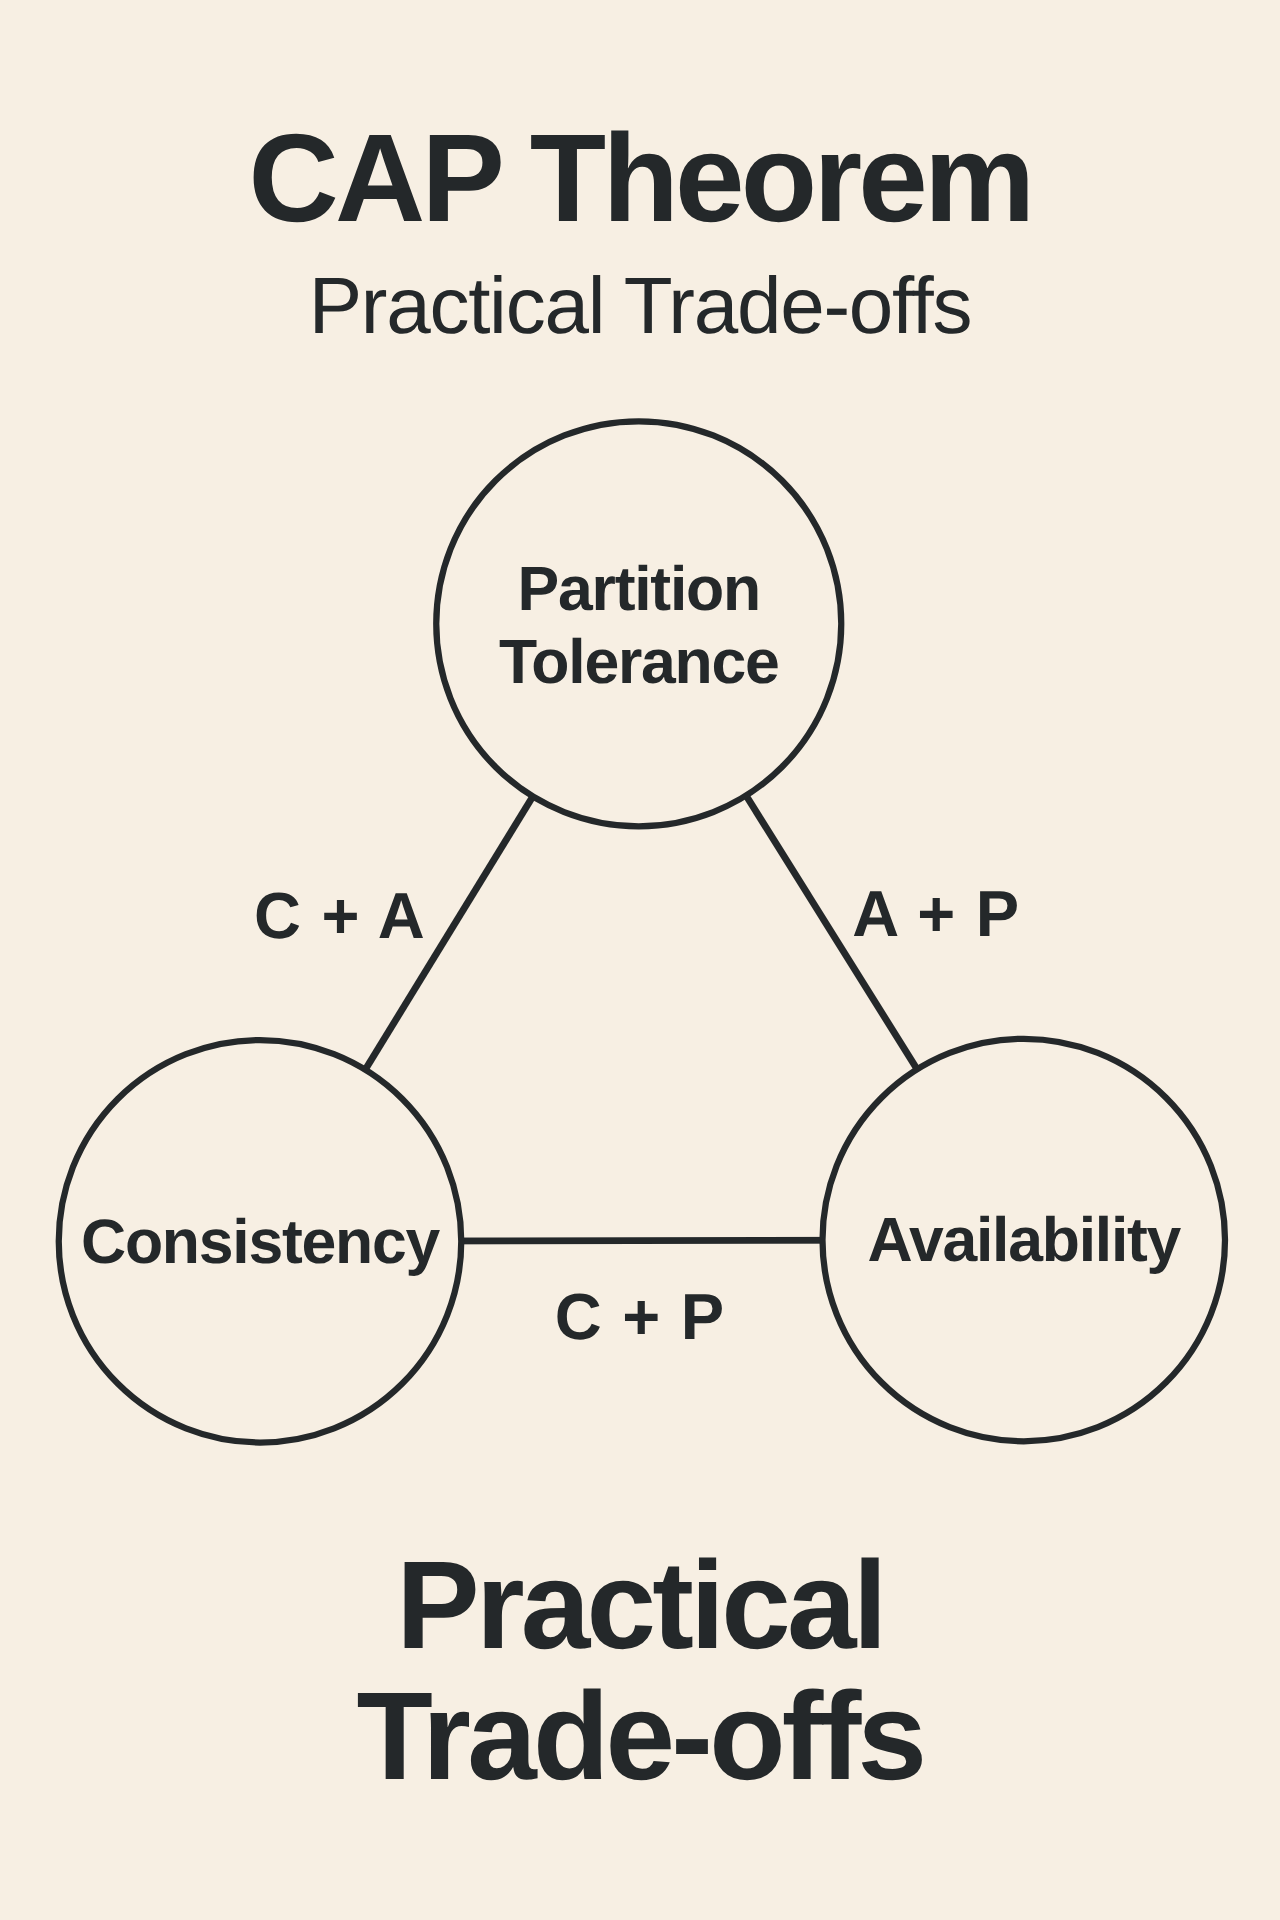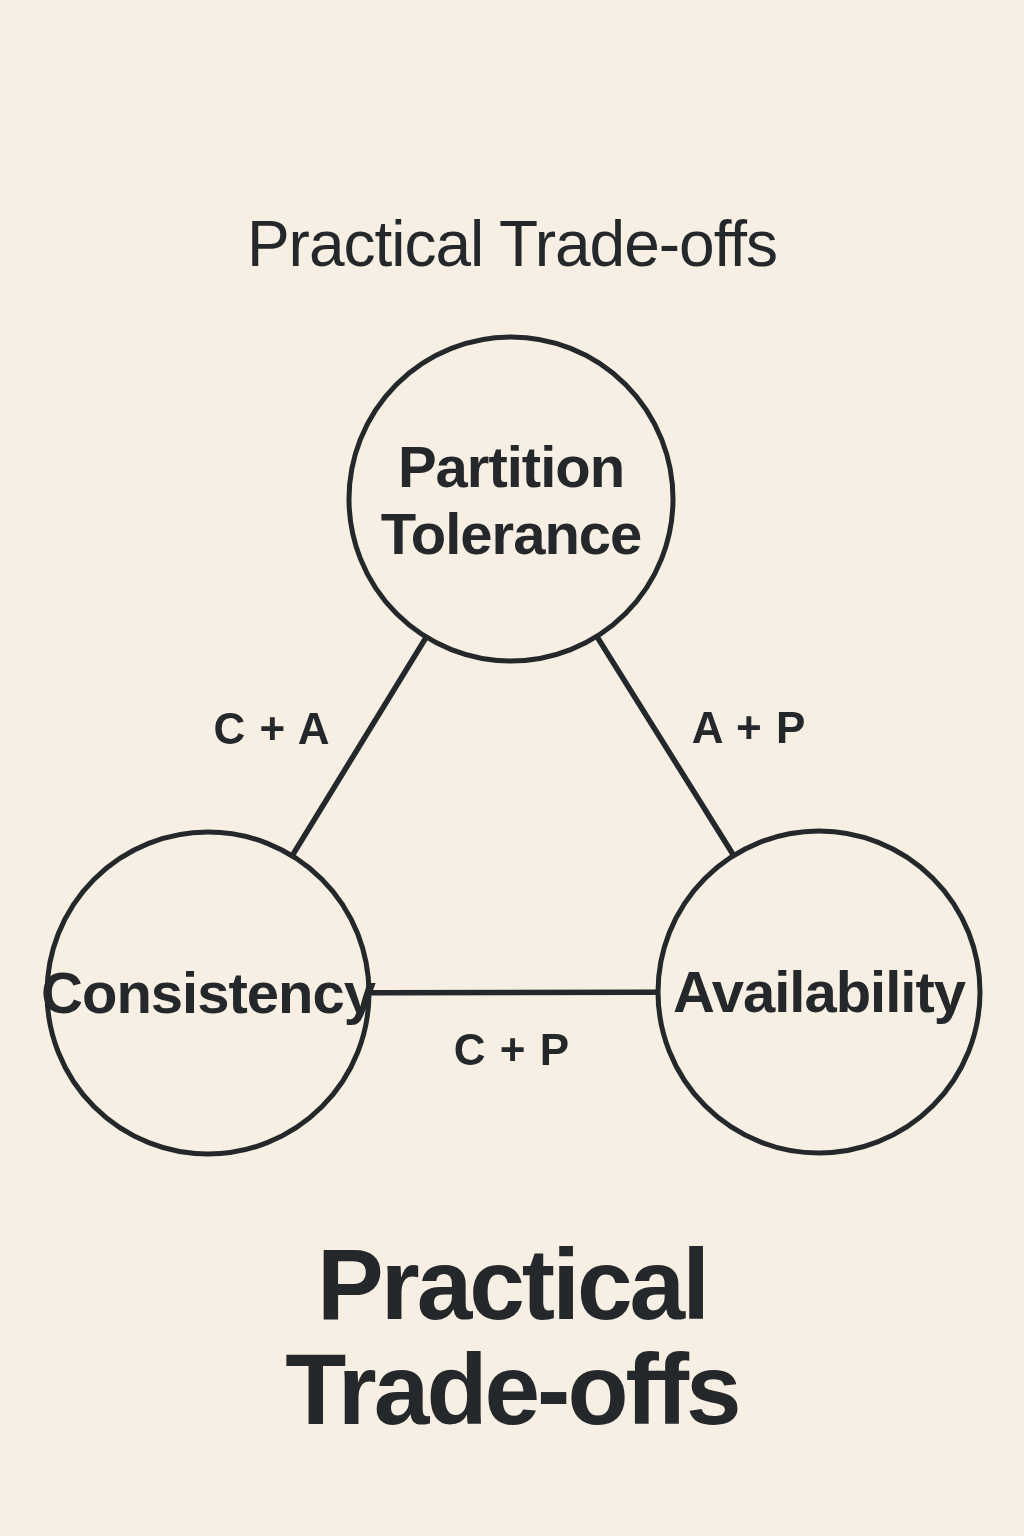--- a/index.html
+++ b/index.html
@@ -59,33 +59,33 @@
   }
   .diagram-svg circle {
     stroke-width: 5px;
   }
   .node-label {
     position: absolute;
     display: flex;
     align-items: center;
     justify-content: center;
     text-align: center;
-    font-size: 58px;
+    font-size: 50px;
     font-weight: 700;
     letter-spacing: -1px;
     line-height: 1.16;
   }
   .node-label.pt { left: 361px; top: 350px; width: 300px; height: 300px; }
   .node-label.c  { left: 58px;  top: 843px; width: 300px; height: 300px; }
   .node-label.a  { left: 669px; top: 842px; width: 300px; height: 300px; }
   .edge-label {
     position: absolute;
     width: 220px;
     text-align: center;
-    font-size: 44px;
+    font-size: 52px;
     font-weight: 700;
     letter-spacing: 1px;
     line-height: 1;
   }
   .edge-label.ca { left: 162px; top: 707px; }
   .edge-label.ap { left: 639px; top: 706px; }
   .edge-label.cp { left: 402px; top: 1028px; }
   
   .footer-heading {
     position: absolute;
@@ -98,20 +98,21 @@
     letter-spacing: -3px;
     line-height: 1.05;
     margin: 0;
   }
 </style>
 </head>
 <body>
 
 <div class="canvas">
 
+  <h1 class="title">CAP Theorem</h1>
 
   <h2 class="subtitle">Practical Trade-offs</h2>
 
   <svg class="diagram-svg" viewBox="0 0 1024 1536" xmlns="http://www.w3.org/2000/svg">
     <line x1="208" y1="993" x2="511" y2="499" stroke="#24282a"></line>
     <line x1="819" y1="992" x2="511" y2="499" stroke="#24282a"></line>
     <line x1="208" y1="993" x2="819" y2="992" stroke="#24282a"></line>
     <circle cx="511" cy="499" r="162" fill="#f7efe3" stroke="#24282a"></circle>
     <circle cx="208" cy="993" r="161" fill="#f7efe3" stroke="#24282a"></circle>
     <circle cx="819" cy="992" r="161" fill="#f7efe3" stroke="#24282a"></circle>

